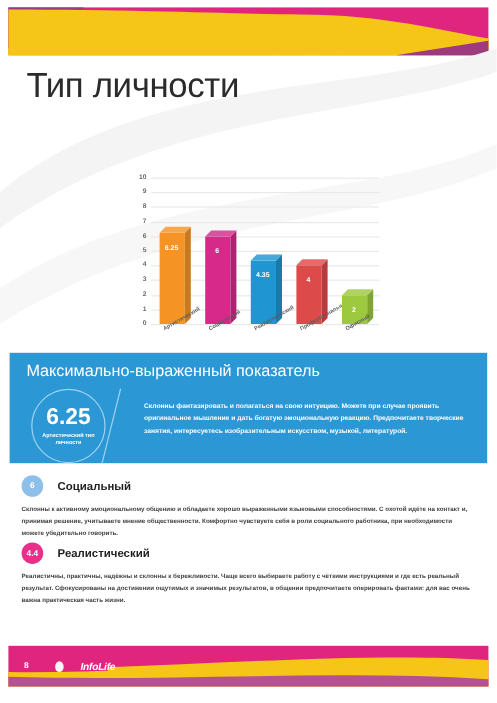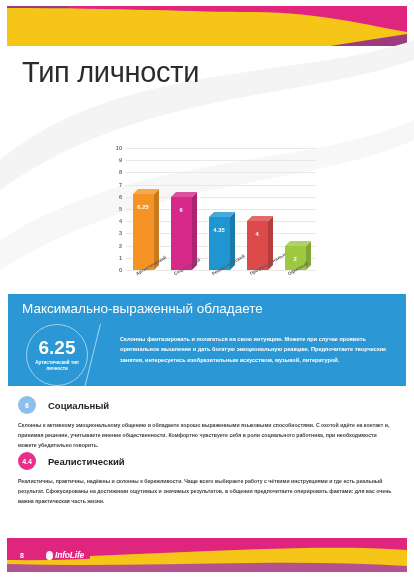--- a/index.html
+++ b/index.html
@@ -114,21 +114,21 @@
     font-weight:bold; width:378px;
   }
 
   
   .footer { position:absolute; left:0; bottom:8px; width:414px; height:40px; }
   .footer svg { display:block; width:414px; height:40px; }
   .pagenum {
     position:absolute; left:20px; top:14px; font-size:7px; color:#ffffff; font-weight:bold;
   }
   .logo {
-    position:absolute; left:46px; top:12px; display:flex; align-items:center; gap:2px;
+    position:absolute; left:46px; top:12px; display:flex; align-items:center; gap:14px;
   }
   .logo-mark {
     width:7px; height:9px; border-radius:50% 50% 45% 45%;
     background:#ffffff; opacity:0.95;
   }
   .logo-text {
     font-size:8.5px; font-weight:bold; color:#ffffff; font-style:italic;
     letter-spacing:-0.2px;
   }
 </style>
@@ -214,21 +214,21 @@
           <div class="face" style="background: rgb(157, 201, 63);"></div>
           <div class="side" style="height: 24.4px; background: rgb(129, 165, 52);"></div>
           <div class="top" style="bottom: 24.4px; background: rgb(175, 211, 98);"></div>
           <div class="val" style="bottom: 8.4px;">2</div>
         </div>
         <div class="xlab" style="left: 160.5px;">Офисный</div>
       </div>
   </div>
 
   <div class="panel">
-    <div class="panel-title">Максимально-выраженный обладаете</div>
+    <div class="panel-title">Максимально-выраженный показатель</div>
     <div class="circle">
       <div class="num">6.25</div>
       <div class="cap">Артистический тип личности</div>
     </div>
     <div class="slash"></div>
     <div class="panel-body">Склонны фантазировать и полагаться на свою интуицию. Можете при случае проявить оригинальное мышление и дать богатую эмоциональную реакцию. Предпочитаете творческие занятия, интересуетесь изобразительным искусством, музыкой, литературой.</div>
   </div>
 
   <div class="section" id="section-0" style="top:396px;">
     <div class="sec-head">

